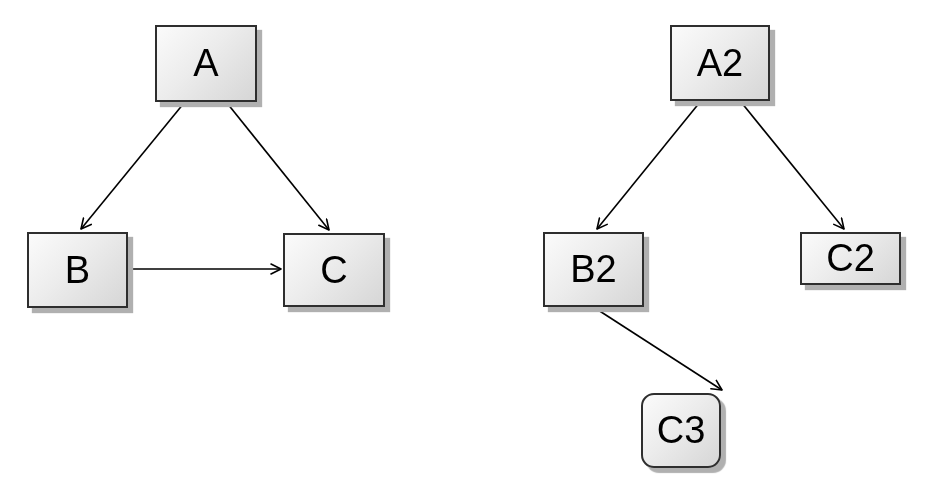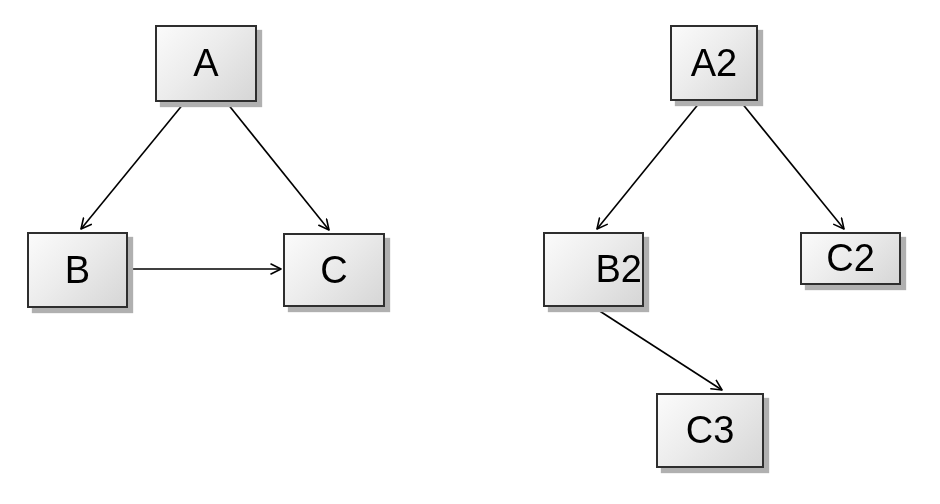--- a/index.html
+++ b/index.html
@@ -58,25 +58,25 @@
 
 <div class="node" style="left: 155px; top: 25px; width: 102px; height: 77px;">
       <span>A</span>
     </div>
     <div class="node" style="left: 27px; top: 232px; width: 101px; height: 76px;">
       <span>B</span>
     </div>
     <div class="node" style="left: 283px; top: 233px; width: 102px; height: 74px;">
       <span>C</span>
     </div>
-    <div class="node" style="left: 670px; top: 25px; width: 88px; height: 76px;">
+    <div class="node" style="left: 670px; top: 25px; width: 100px; height: 76px;">
       <span>A2</span>
     </div>
-    <div class="node" style="left: 543px; top: 232px; width: 101px; height: 75px; justify-content: flex-end;">
+    <div class="node" style="left: 543px; top: 232px; width: 101px; height: 75px;">
       <span>B2</span>
     </div>
     <div class="node" style="left: 800px; top: 232px; width: 101px; height: 53px;">
       <span>C2</span>
     </div>
-    <div class="node" style="left: 656px; top: 393px; width: 108px; height: 75px;">
+    <div class="node" style="left: 641px; top: 393px; width: 80px; height: 75px; border-radius: 13px;">
       <span>C3</span>
     </div>
   </div>
 
 </body></html>

